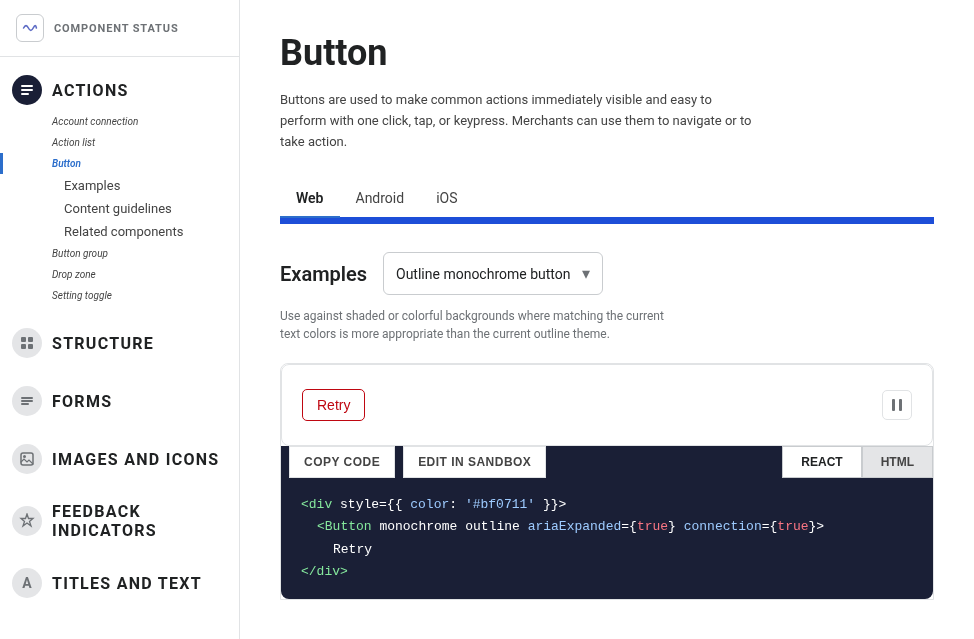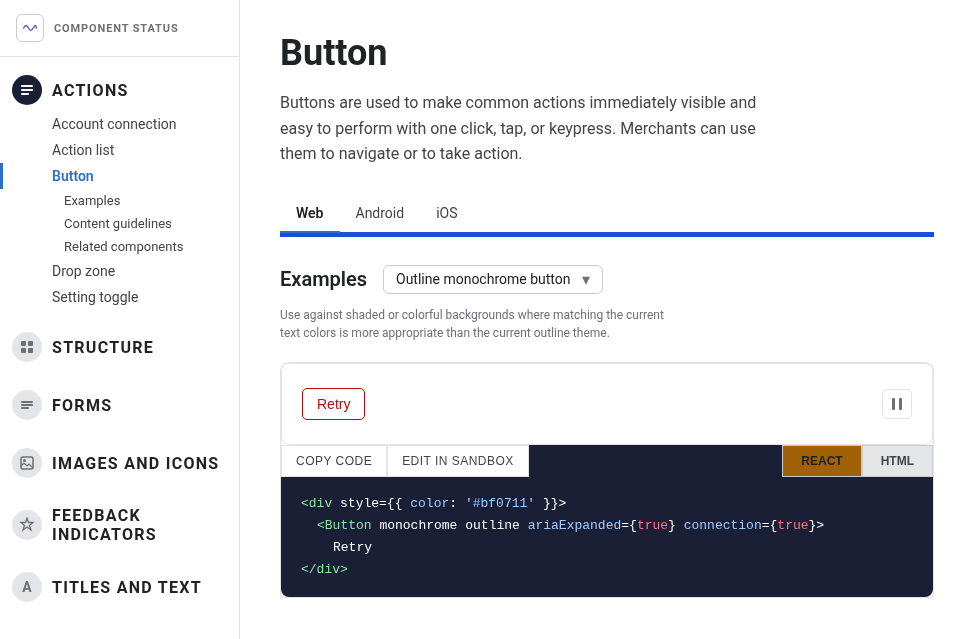--- a/index.html
+++ b/index.html
@@ -65,25 +65,26 @@
     }
     .sidebar-section-label {
       font-size: 16px;
       font-weight: 700;
       letter-spacing: 0.08em;
       color: #202223;
       text-transform: uppercase;
     }
     .sidebar-nav-item {
       padding: 5px 16px 5px 52px;
-      font-size: 14px;
+      font-size: 10px;
       color: #444;
       cursor: pointer;
       display: block;
       text-decoration: none;
+      font-style: italic;
     }
     .sidebar-nav-item.active {
       color: #2c6ecb;
       font-weight: 600;
       border-left: 3px solid #2c6ecb;
       padding-left: 49px;
     }
     .sidebar-nav-sub {
       padding: 4px 16px 4px 64px;
       font-size: 13px;
@@ -100,31 +101,31 @@
       height: 639px;
       padding: 32px 40px 32px 40px;
     }
     .page-title {
       font-size: 36px;
       font-weight: 700;
       color: #202223;
       margin-bottom: 16px;
     }
     .page-description {
-      font-size: 16px;
+      font-size: 13px;
       color: #444;
       line-height: 1.6;
       max-width: 480px;
       margin-bottom: 28px;
     }
 
     
     .tabs {
       display: flex;
-      border-bottom: 5px solid #1d4ed8;
+      border-bottom: 7px solid #1d4ed8;
       margin-bottom: 28px;
       gap: 0;
     }
     .tab {
       padding: 10px 16px;
       font-size: 14px;
       color: #444;
       cursor: pointer;
       border-bottom: 2px solid transparent;
       margin-bottom: -1px;
@@ -145,21 +146,21 @@
     .examples-title {
       font-size: 20px;
       font-weight: 600;
       color: #202223;
     }
     .examples-select {
       display: flex;
       align-items: center;
       border: 1px solid #c9cccf;
       border-radius: 6px;
-      padding: 4px 12px;
+      padding: 11px 12px;
       font-size: 14px;
       color: #202223;
       background: #fff;
       cursor: pointer;
       min-width: 220px;
       justify-content: space-between;
       gap: 8px;
     }
     .examples-description {
       font-size: 12px;
@@ -217,43 +218,44 @@
     }
     .code-toolbar-left {
       display: flex;
       gap: 0;
     }
     .code-toolbar-btn {
       background: #fff;
       border: 1px solid #e1e3e5;
       padding: 8px 14px;
       font-size: 12px;
-      font-weight: 400;
+      font-weight: 700;
       color: #444;
       cursor: pointer;
       letter-spacing: 0.04em;
+      margin-left: 8px;
     }
     .code-toolbar-btn:first-child {
       border-radius: 0;
     }
     .code-toolbar-right {
       display: flex;
       gap: 0;
     }
     .code-tab {
       background: #e4e5e7;
       border: 1px solid #c9cccf;
       padding: 8px 18px;
       font-size: 12px;
       font-weight: 600;
       color: #444;
       cursor: pointer;
     }
     .code-tab.active {
-      background: #a16207;
+      background: #ffffff;
       color: #202223;
     }
     .code-content {
       padding: 16px 20px;
       font-family: 'Monaco', 'Menlo', 'Courier New', monospace;
       font-size: 13px;
       line-height: 1.7;
       color: #fff;
     }
     .code-line { display: block; }
@@ -286,20 +288,21 @@
         </svg>
       </div>
       <span class="sidebar-section-label">ACTIONS</span>
     </div>
     <a class="sidebar-nav-item">Account connection</a>
     <a class="sidebar-nav-item">Action list</a>
     <a class="sidebar-nav-item active">Button</a>
     <a class="sidebar-nav-sub">Examples</a>
     <a class="sidebar-nav-sub">Content guidelines</a>
     <a class="sidebar-nav-sub">Related components</a>
+    <a class="sidebar-nav-item">Button group</a>
     <a class="sidebar-nav-item">Drop zone</a>
     <a class="sidebar-nav-item">Setting toggle</a>
   </div>
 
   <div class="sidebar-section">
     <div class="sidebar-section-header">
       <div class="sidebar-section-icon inactive">
         <svg width="16" height="16" viewBox="0 0 16 16" fill="none">
           <rect x="2" y="2" width="5" height="5" rx="1" fill="#6d7175"></rect>
           <rect x="9" y="2" width="5" height="5" rx="1" fill="#6d7175"></rect>

